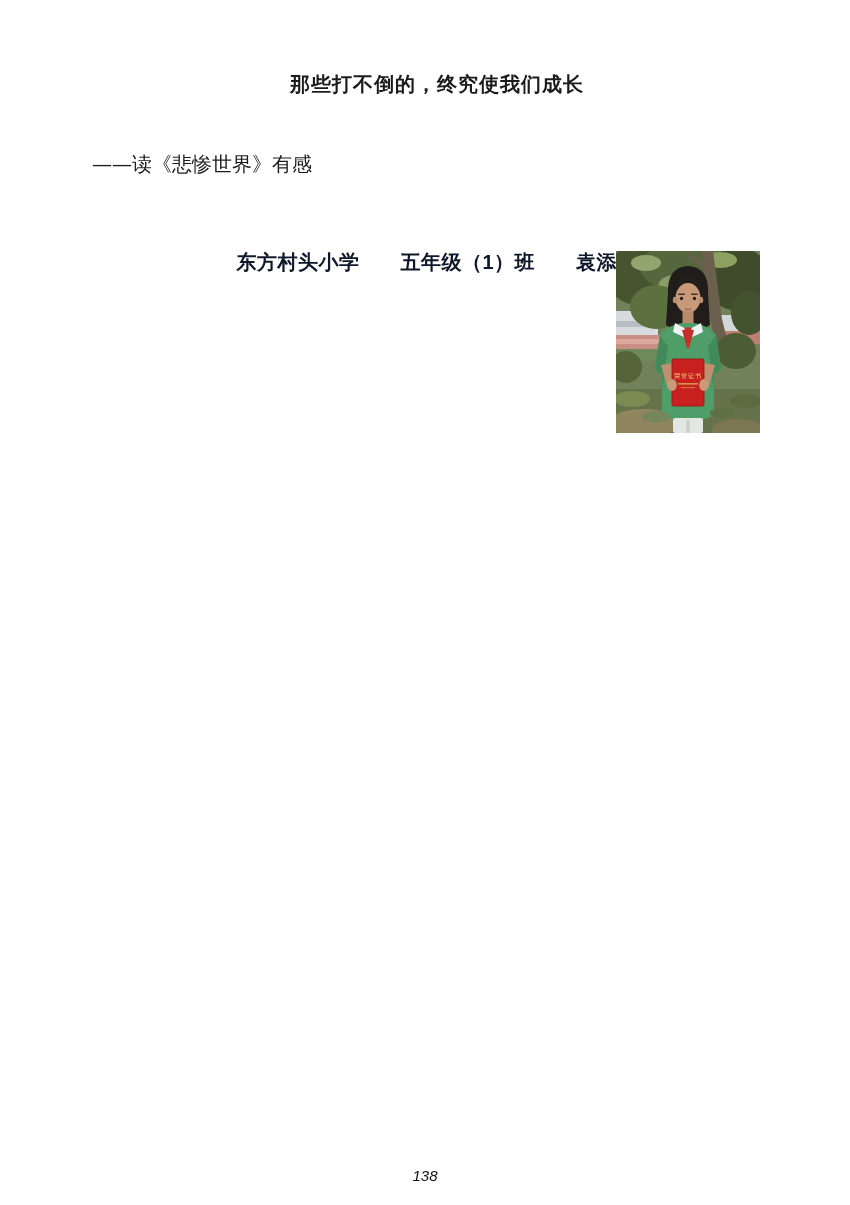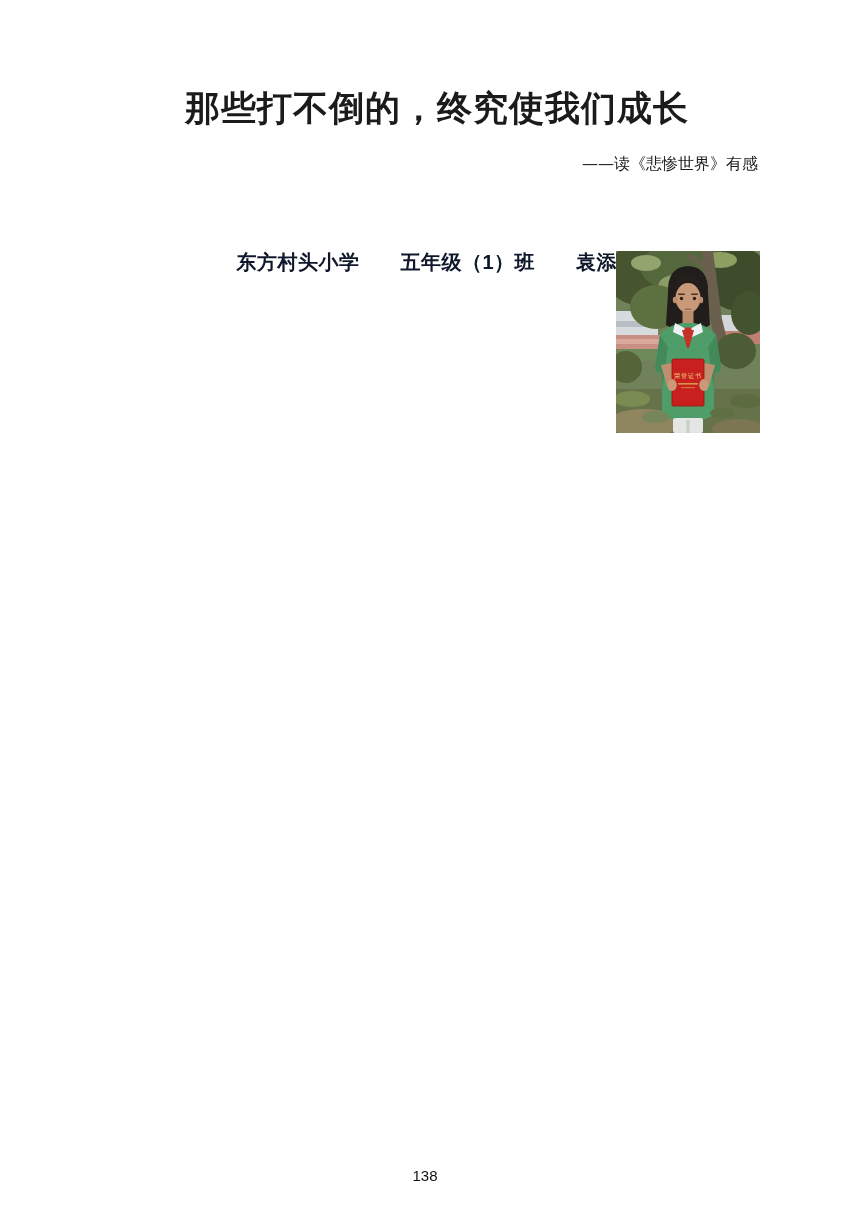--- a/index.html
+++ b/index.html
@@ -9,33 +9,31 @@
     height: 1205px;
     background: #ffffff;
     font-family: "DejaVu Serif", serif;
     color: #1b1b1b;
     overflow: hidden;
   }
   .title {
     position: absolute;
     top: 64px; left: 92px; width: 690px;
     text-align: center;
-    font-size: 35px;
+    font-size: 20px;
     font-weight: bold;
     letter-spacing: 1px;
     line-height: 40px;
-    margin-top: 24px;
   }
   .subtitle {
     position: absolute;
     top: 149px; left: 92px; width: 690px;
     box-sizing: border-box;
     padding-right: 24px;
-    text-align: right;
-    font-size: 16px;
+    font-size: 20px;
     line-height: 30px;
   }
   .byline {
     position: absolute;
     top: 202px; left: 92px; width: 690px;
     text-align: center;
     font-family: "Liberation Sans", sans-serif;
     font-weight: 700;
     font-size: 20px;
     line-height: 28px;
@@ -59,20 +57,21 @@
     margin: 5px 22px 6px 6px;
   }
   .photo-float svg { display: block; width: 144px; height: 182px; }
   .page-num {
     position: absolute;
     top: 1167px; left: 0; width: 850px;
     text-align: center;
     font-family: "Liberation Sans", sans-serif;
     font-size: 15px;
     color: #111111;
+    font-style: italic;
   }
 </style>
 </head>
 <body>
 
 <div class="page">
 
   <div class="title">那些打不倒的，终究使我们成长</div>
 
   <div class="subtitle">——读《悲惨世界》有感</div>

